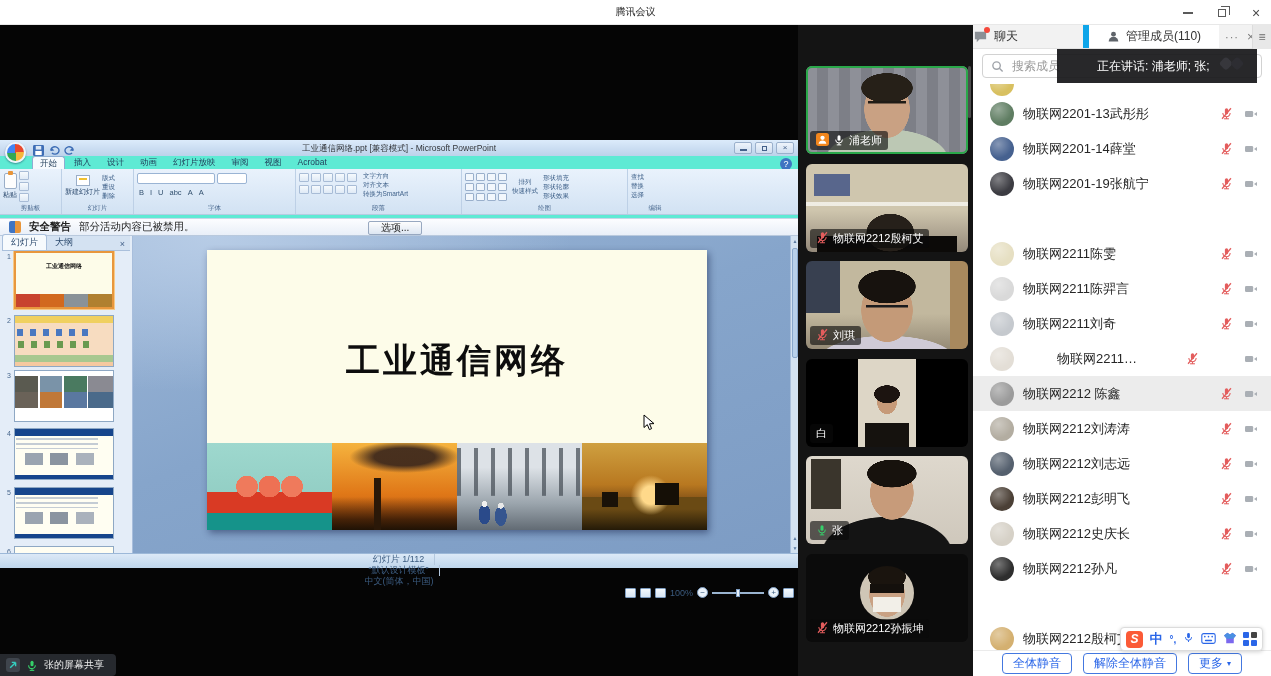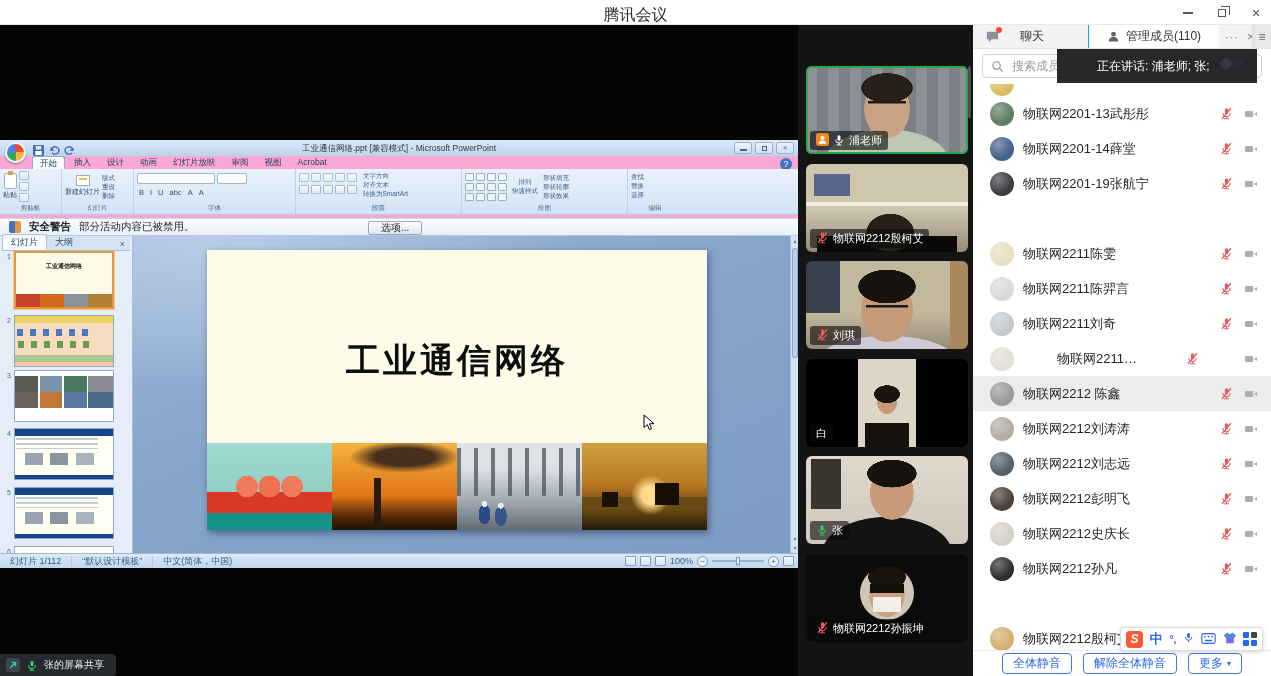--- a/index.html
+++ b/index.html
@@ -1,33 +1,33 @@
 <!DOCTYPE html>
 <html><head>
 <meta charset="utf-8">
 <style>
   html,body{margin:0;padding:0;background:#333;}
   *{box-sizing:border-box;font-family:"Liberation Sans","DejaVu Sans",sans-serif;}
   #stage{position:relative;width:1271px;height:676px;background:#060606;overflow:hidden;}
 
   
   .app-titlebar{position:absolute;left:0;top:0;width:1271px;height:25px;background:#ffffff;border-bottom:1px solid #e8e8e8;}
-  .app-title{position:absolute;left:0;right:0;top:5px;text-align:center;font-size:16px;color:#2b2b2b;}
+  .app-title{position:absolute;left:0;right:0;top:5px;text-align:center;font-size:10px;color:#2b2b2b;}
   .win-controls{position:absolute;right:6px;top:0;height:25px;display:flex;align-items:center;gap:16px;}
   .wc{width:18px;height:18px;display:flex;align-items:center;justify-content:center;cursor:default;}
   .min-glyph{display:block;width:10px;height:2px;background:#5a5a5a;}
   .restore-glyph{display:block;width:8px;height:8px;border:1.2px solid #5a5a5a;position:relative;}
   .restore-glyph:before{content:"";position:absolute;left:2px;top:-4px;width:8px;height:8px;border:1.2px solid #5a5a5a;border-bottom:none;border-left:none;}
   .wc.close{font-size:14px;color:#4a4a4a;}
 
   
   .share{position:absolute;left:0;top:25px;width:798px;height:651px;background:#050505;}
 
   
-  .ppt{position:absolute;left:0;top:115px;width:798px;height:428px;background:#f9a8d4;}
+  .ppt{position:absolute;left:0;top:115px;width:798px;height:428px;background:#5eead4;}
   .ppt-titlebar{position:absolute;left:0;top:0;width:798px;height:16px;background:linear-gradient(#dcebfb,#bcd2ea);}
   .office-btn{position:absolute;left:5px;top:2px;width:21px;height:21px;border-radius:50%;z-index:5;
     background:conic-gradient(#e8492f 0 25%,#f6b73c 25% 50%,#34a853 50% 75%,#4285f4 75%);
     border:2px solid #eef4fb;box-shadow:0 1px 2px rgba(0,0,40,.4);}
   .qat{position:absolute;left:33px;top:2px;display:flex;align-items:center;gap:4px;}
   .ppt-title{position:absolute;left:0;right:0;top:3px;text-align:center;font-size:8.5px;color:#35383c;}
   .ppt-wc{position:absolute;right:4px;top:2px;display:flex;gap:3px;}
   .pwc{width:18px;height:12px;border:1px solid #9ab0cc;border-radius:2px;background:linear-gradient(#eef4fb,#cfdef0);
     display:flex;align-items:center;justify-content:center;font-size:8px;color:#44618a;line-height:1;}
   .pmin{width:7px;height:1.5px;background:#44618a;display:block;margin-top:4px;}
@@ -129,21 +129,21 @@
     linear-gradient(rgba(0,0,0,0) 0 62%,#6a4a14 62% 76%,#241a08 100%),
     linear-gradient(#cfa040,#b87820 48%,#8a5618 64%,#6a3f10);}
   .cursor-arrow{position:absolute;left:510px;top:178px;z-index:9;}
 
   .vscroll{position:absolute;left:790px;top:0;width:8px;height:317px;background:#d3e2f1;border-left:1px solid #aac0dc;}
   .vscroll .arr{width:8px;height:10px;font-size:5px;color:#5a7aa0;text-align:center;line-height:10px;}
   .vscroll .vthumb{position:absolute;left:1px;top:12px;width:6px;height:110px;background:#b8d0ea;border:1px solid #8aa8cc;border-radius:2px;}
   .vscroll .dbl{position:absolute;bottom:0;left:0;width:8px;}
 
   .ppt-status{position:absolute;left:0;top:413px;width:798px;height:15px;background:linear-gradient(#dce9f7,#bfd6ec);
-    border-top:1px solid #9cb8d8;font-size:9px;color:#3c5c80;display:flex;align-items:center;}
+    border-top:1px solid #9cb8d8;font-size:9px;color:#3c5c80;display:flex;align-items:center;flex-direction:column;}
   .st-item{padding:0 10px;border-right:1px solid #b4c8de;height:11px;line-height:11px;}
   .st-right{margin-left:auto;display:flex;align-items:center;gap:4px;padding-right:4px;}
   .viewbox{width:11px;height:10px;border:1px solid #7d9cc0;background:linear-gradient(#f4f9fd,#d8e6f4);border-radius:1px;}
   .zbtn{width:11px;height:11px;border-radius:50%;border:1px solid #7d9cc0;background:#eaf2fa;color:#3c5c80;font-size:8px;line-height:9px;text-align:center;}
   .ztrack{width:52px;height:2px;background:#9ab4d0;position:relative;}
   .zthumb{position:absolute;left:24px;top:-3px;width:4px;height:8px;background:#e8f0f8;border:1px solid #7d9cc0;}
 
   .share-badge{position:absolute;left:0;top:629px;height:22px;background:#26292e;border-radius:0 4px 4px 0;
     display:flex;align-items:center;gap:6px;padding:0 12px 0 6px;}
   .share-badge span{font-size:10px;color:#ececec;}
@@ -194,21 +194,21 @@
     background:
       linear-gradient(#f2efe8,#f2efe8) 50% 80%/28px 15px no-repeat,
       linear-gradient(#14100c,#14100c) 50% 42%/34px 9px no-repeat,
       radial-gradient(ellipse 19px 13px at 50% 20%,#1a140e 0 98%,rgba(0,0,0,0) 100%),
       radial-gradient(ellipse 18px 23px at 50% 52%,#c9a183 0 98%,rgba(0,0,0,0) 100%),
       #cfc6b6;}
 
   
   .panel{position:absolute;left:973px;top:25px;width:298px;height:651px;background:#fff;}
   .ptabs-row{position:absolute;left:0;top:0;width:298px;height:24px;background:#f2f2f2;border-bottom:1px solid #e2e2e2;display:flex;}
-  .ptab-chat{width:116px;display:flex;align-items:center;gap:20px;padding-left:12px;border-right:1px solid #0ea5e9;}
+  .ptab-chat{width:116px;display:flex;align-items:center;gap:6px;padding-left:0;border-right:6px solid #0ea5e9;}
   .ptab-members{width:130px;background:#fff;display:flex;align-items:center;justify-content:center;gap:6px;}
   .ptab-label{font-size:12px;color:#333;}
   .ptabs-ctrl{display:flex;align-items:center;gap:8px;padding:0 6px;color:#7a7a7a;}
   .dots-btn{font-size:11px;letter-spacing:1px;}
   .pclose-btn{font-size:13px;}
   .hamb{position:absolute;right:0;top:0;width:19px;height:24px;background:#e8e8e8;border-left:1px solid #dcdcdc;
     display:flex;align-items:center;justify-content:center;font-size:12px;color:#6a6a6a;}
   .chat-icon-wrap{position:relative;width:15px;height:15px;}
   .chat-dot{position:absolute;right:-2px;top:-2px;width:6px;height:6px;border-radius:50%;background:#f5483b;}
 

